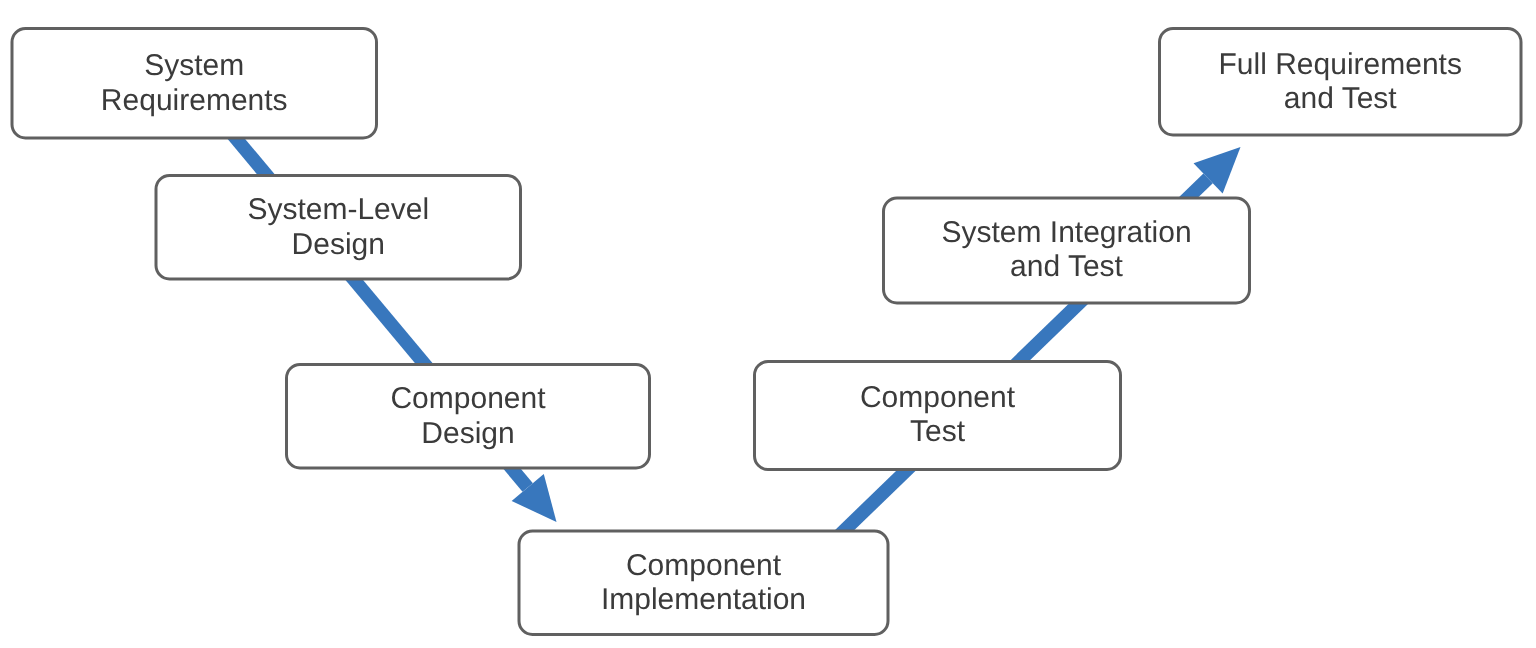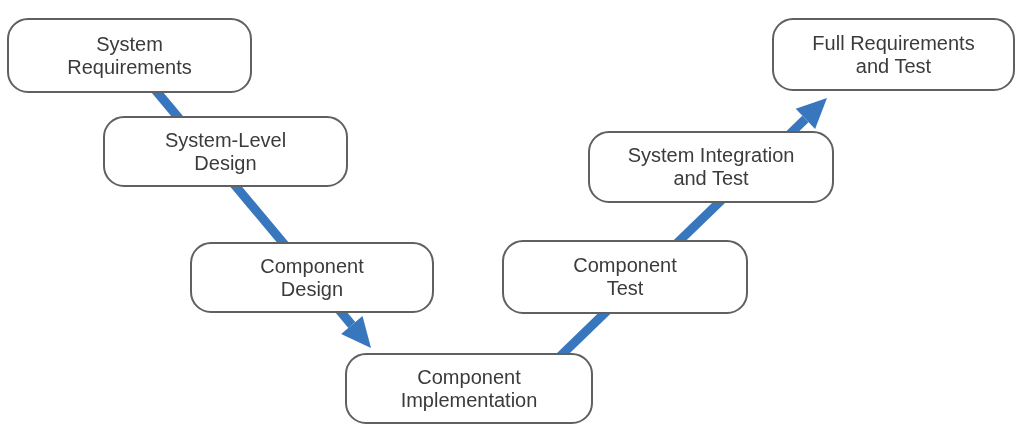--- a/index.html
+++ b/index.html
@@ -35,21 +35,21 @@
   .arrow-head {
     fill: var(--color-arrow);
     stroke: none;
   }
   .node {
     position: absolute;
     z-index: 1;
     box-sizing: border-box;
     background: var(--color-background);
     border: 2px solid var(--color-box_border);
-    border-radius: 21px;
+    border-radius: 10px;
     display: flex;
     align-items: center;
     justify-content: center;
   }
   .node-label {
     white-space: pre-line;
     text-align: center;
     font-size: 20px;
     line-height: 23px;
     color: var(--color-text);

